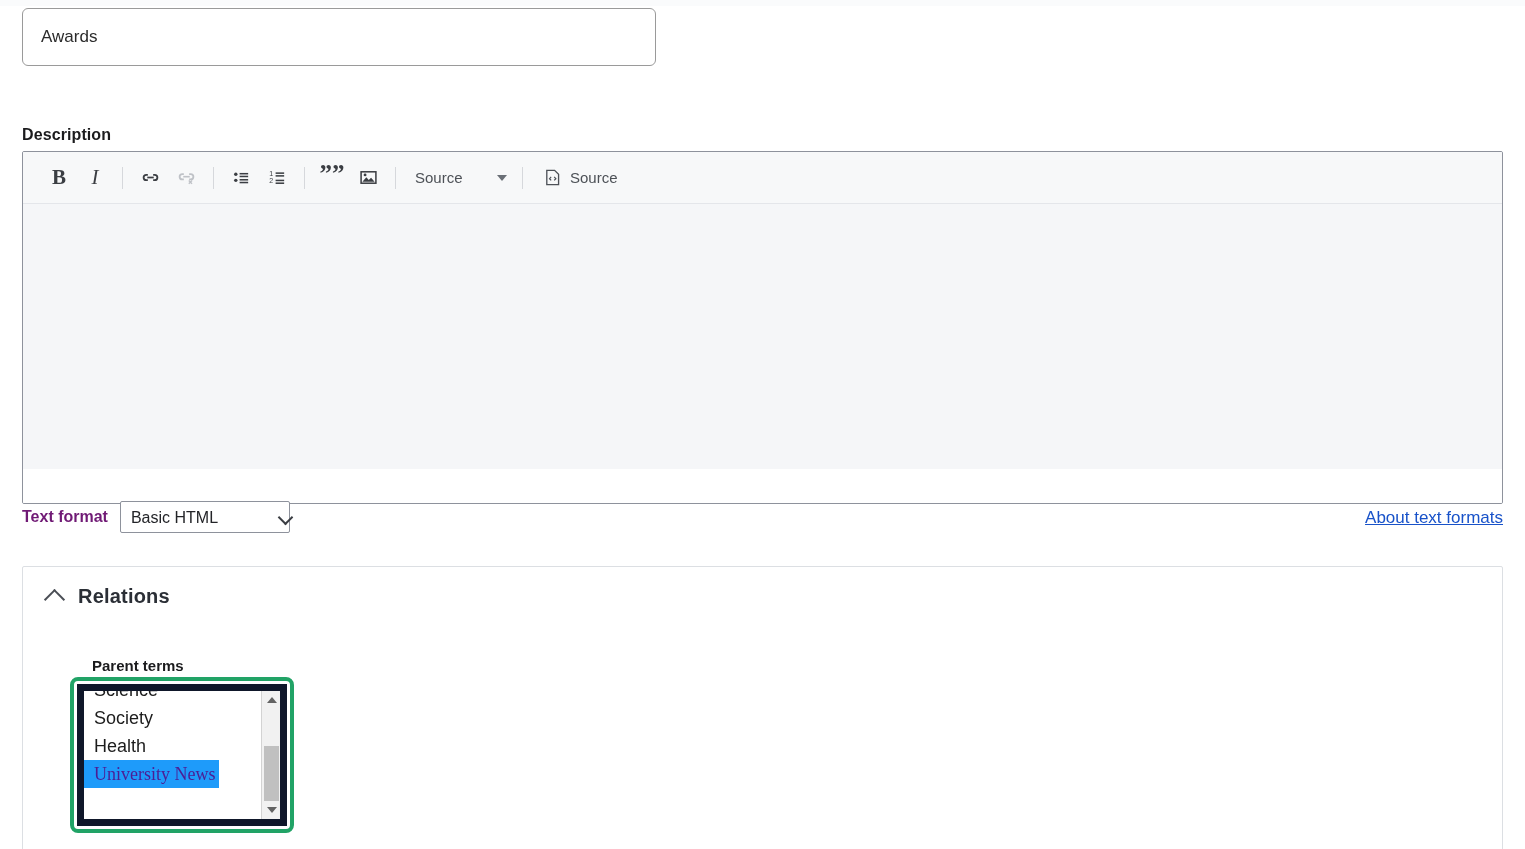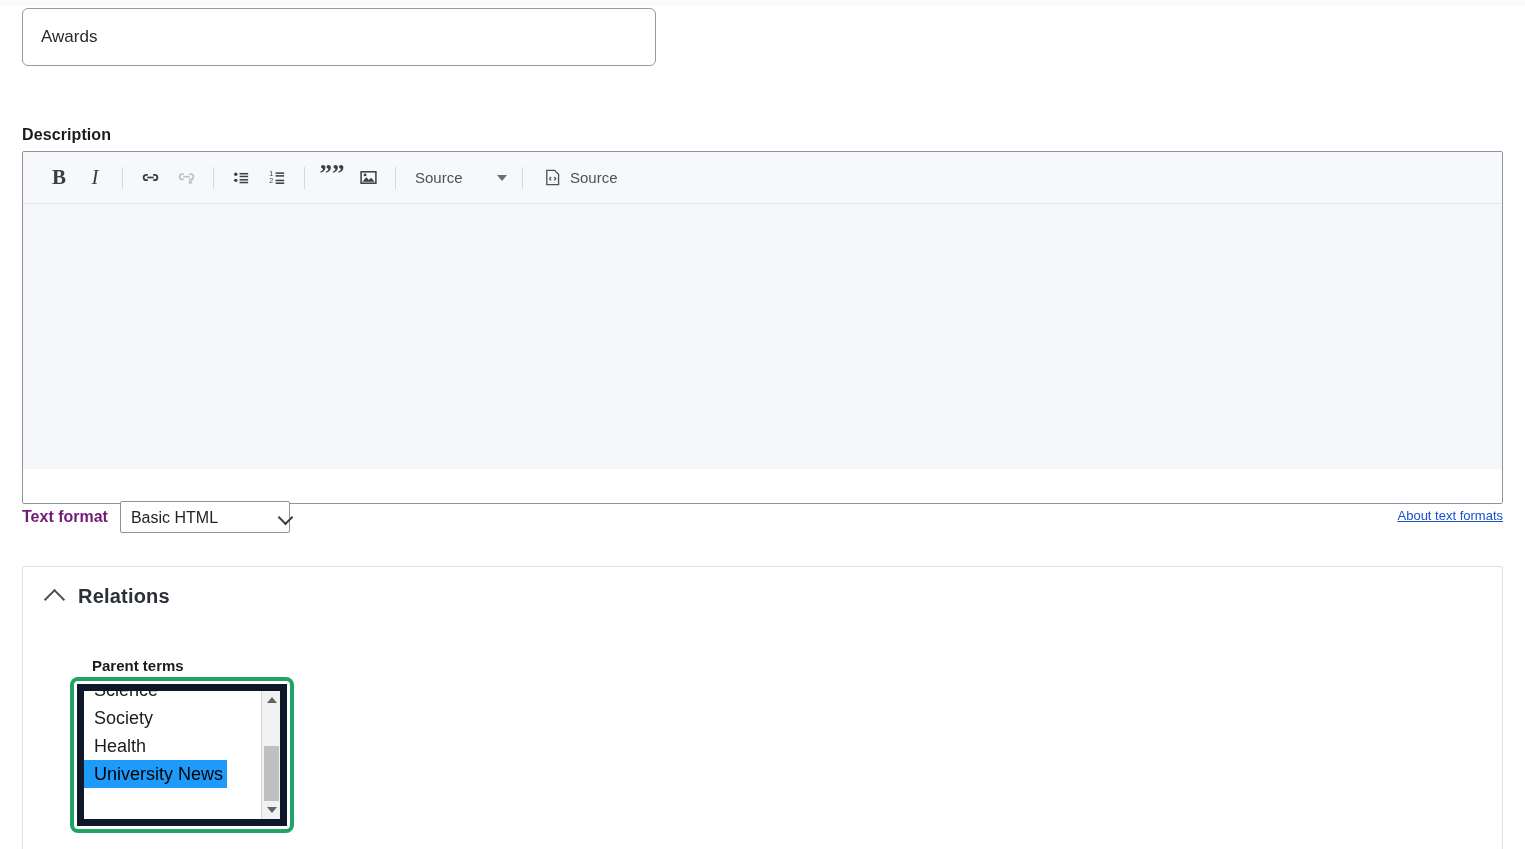--- a/index.html
+++ b/index.html
@@ -147,21 +147,21 @@
     right: 11px; top: 11px;
     width: 11px; height: 11px;
     border-right: 2px solid #3b3e43;
     border-bottom: 2px solid #3b3e43;
     transform: rotate(45deg);
     pointer-events: none;
   }
   .about-link {
     position: absolute;
     right: 22px; top: 508px;
-    font-size: 13px;
+    font-size: 17px;
     color: #1852c9;
     text-decoration: underline;
     cursor: pointer;
   }
 
   
   .relations-panel {
     position: absolute;
     left: 22px; top: 566px;
     width: 1481px;
@@ -226,25 +226,26 @@
     line-height: 28px;
     font-size: 18px;
     color: #1c1c1c;
     padding-left: 10px;
     white-space: nowrap;
     overflow: hidden;
     cursor: pointer;
   }
   .lb-item.selected {
     background: #1e9bfa;
-    color: #000000;
+    color: #4c1d95;
     display: inline-block;
     padding-right: 4px;
     width: auto;
     min-width: 0;
+    font-family: Liberation Serif, serif;
   }
   .lb-selrow { height: 28px; }
   .lb-scroll {
     position: absolute;
     right: 0; top: 0;
     width: 19px; height: 100%;
     background: #f1f1f1;
     border-left: 1px solid #d3d3d3;
   }
   .lb-arrow {

